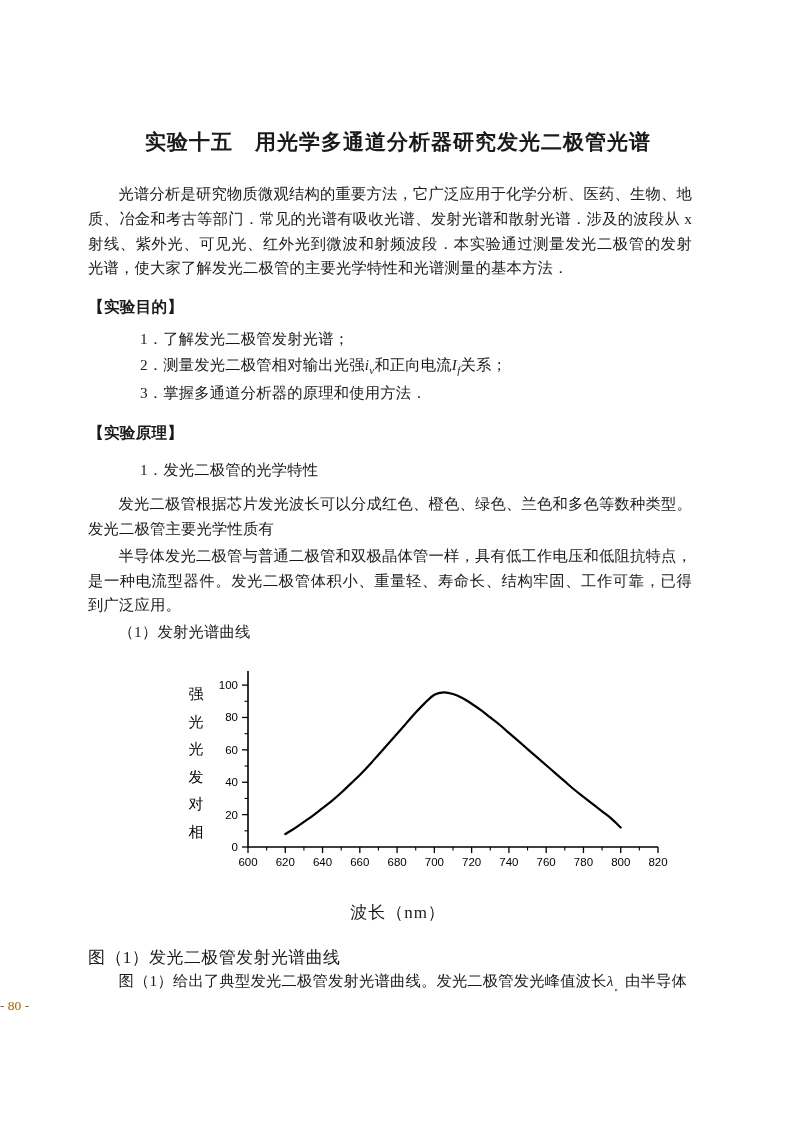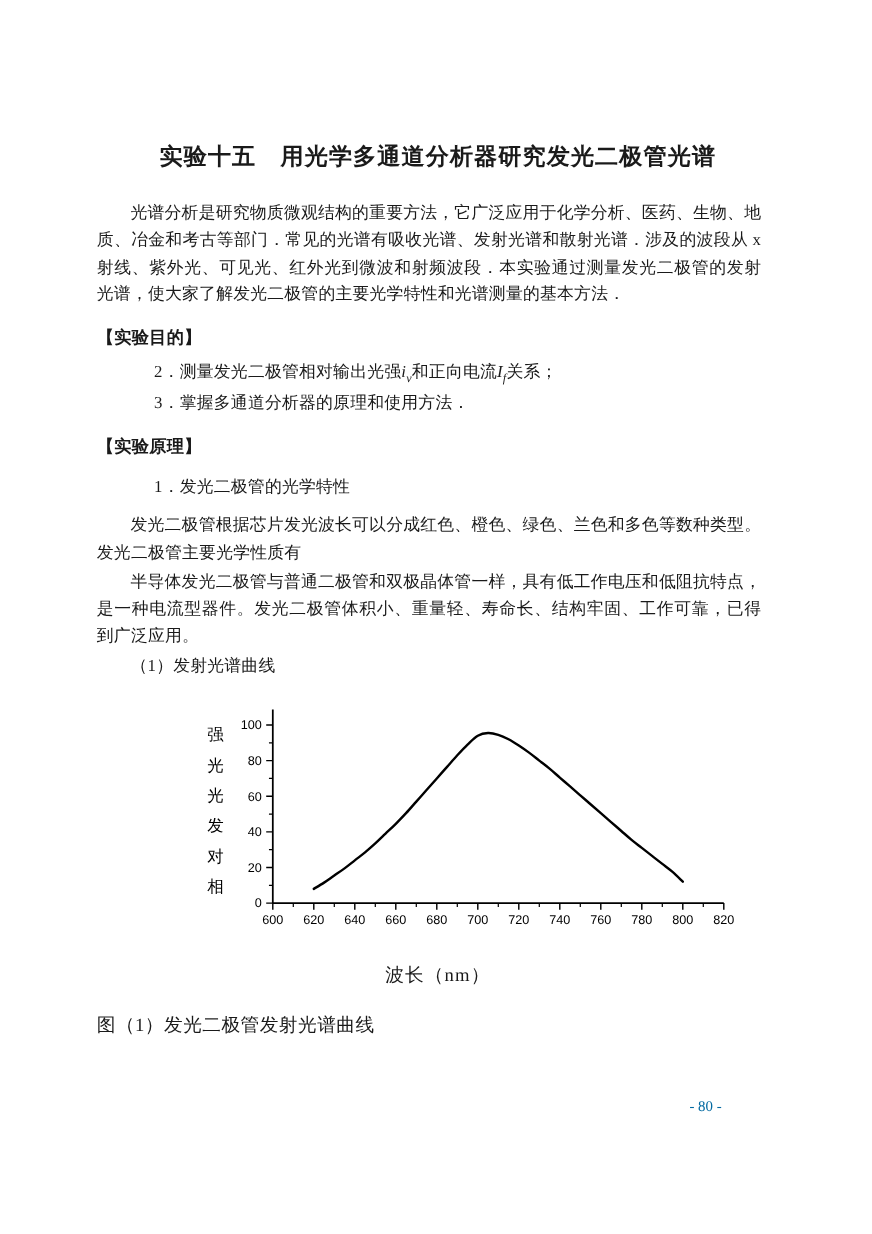--- a/index.html
+++ b/index.html
@@ -125,39 +125,42 @@
 
   .tail-para {
     margin-top: 30px;
   }
 
   .page-number {
     position: absolute;
     left: 0;
     right: 0;
     top: 998px;
-    text-align: right;
+    text-align: left;
     font-size: 13.5px;
-    color: #0369a1;
+    color: #a16207;
   }
 </style>
 </head>
 <body>
 
 <div class="page">
 
   <div class="content">
 
     <h1 class="doc-title">实验十五　用光学多通道分析器研究发光二极管光谱</h1>
 
     <p class="para">光谱分析是研究物质微观结构的重要方法，它广泛应用于化学分析、医药、生物、地质、冶金和考古等部门．常见的光谱有吸收光谱、发射光谱和散射光谱．涉及的波段从 x 射线、紫外光、可见光、红外光到微波和射频波段．本实验通过测量发光二极管的发射光谱，使大家了解发光二极管的主要光学特性和光谱测量的基本方法．</p>
 
     <h2 class="section-head">【实验目的】</h2>
 
     <ol class="obj-list">
+      <li>
+        <span>1．</span><span>了解发光二极管发射光谱；</span>
+      </li>
       <li>
         <span>2．</span><span>测量发光二极管相对输出光强</span><var class="ital"><span>i</span><sub class="sb">v</sub></var><span>和正向电流</span><var class="ital"><span>I</span><sub class="sb">f</sub></var><span>关系；</span>
       </li>
       <li>
         <span>3．</span><span>掌握多通道分析器的原理和使用方法．</span>
       </li>
     </ol>
 
     <h2 class="section-head">【实验原理】</h2>
 
@@ -235,18 +238,19 @@
             <text x="108" y="57.599999999999994" text-anchor="middle" font-size="15" font-family="&quot;Liberation Sans&quot;, sans-serif" fill="#000">光</text>
             <text x="108" y="30" text-anchor="middle" font-size="15" font-family="&quot;Liberation Sans&quot;, sans-serif" fill="#000">强</text>
           </svg>
       </div>
 
       <div class="axis-title-x">波长（nm）</div>
 
       <div class="fig-caption">图（1）发光二极管发射光谱曲线</div>
     </div>
 
+    <p class="para tail-para"><span>图（1）给出了典型发光二极管发射光谱曲线。发光二极管发光峰值波长</span><var class="ital"><span>λ</span><sub class="sb">。</sub></var><span>由半导体</span></p>
 
   </div>
 
   <div class="page-number">- 80 -</div>
 
 </div>
 
 </body></html>

